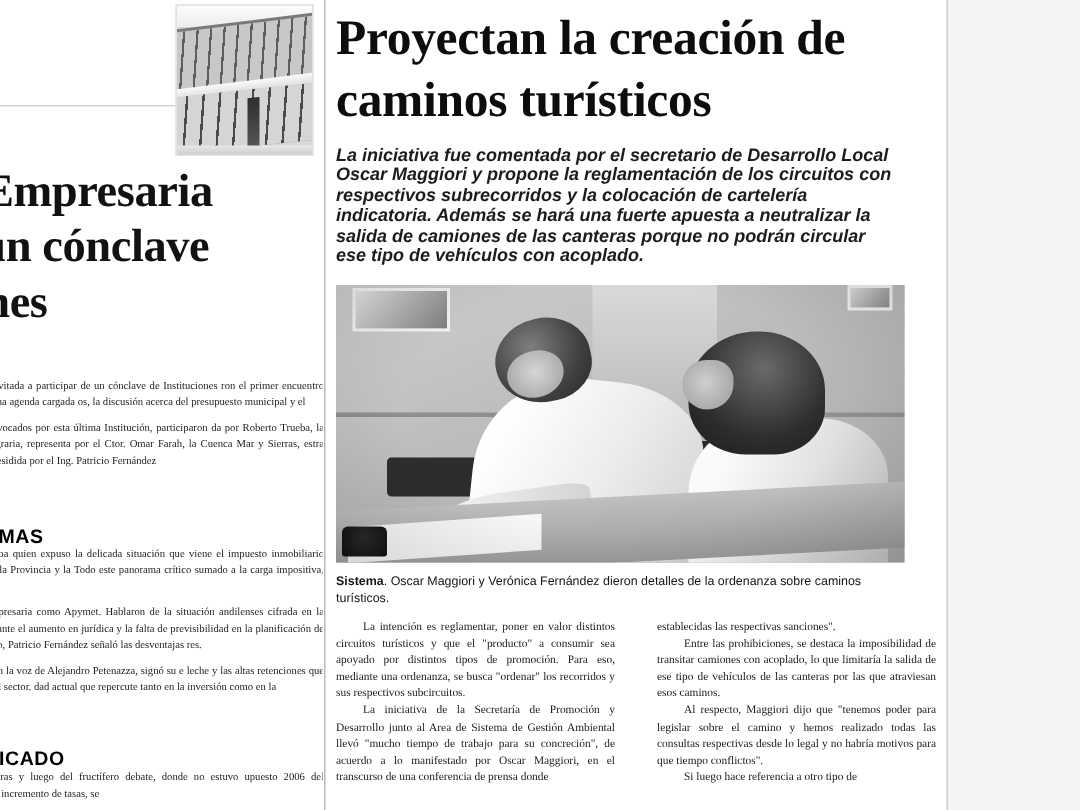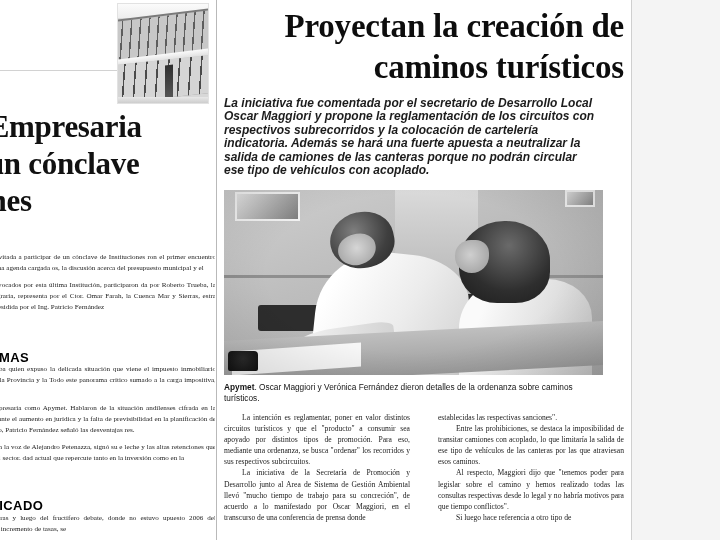--- a/index.html
+++ b/index.html
@@ -150,21 +150,20 @@
     height: 540px;
   }
   #headline {
     font-family: "Liberation Serif", serif;
     font-weight: 700;
     font-size: 33px;
     line-height: 41px;
     color: #0d0d0d;
     letter-spacing: -0.2px;
     padding-top: 6px;
-    text-align: right;
   }
   #lead {
     margin-top: 9px;
     width: 372px;
     font-family: "Liberation Sans", sans-serif;
     font-style: italic;
     font-weight: 600;
     font-size: 12px;
     line-height: 13.4px;
     color: #1c1c1c;
@@ -364,21 +363,21 @@
       <div class="woman-torso"></div>
       <div class="woman-hair"></div>
       <div class="woman-face"></div>
       <div class="table"></div>
       <div class="papers"></div>
       <div class="mic"></div>
       <div class="vignette"></div>
     </div>
 
     <div id="caption">
-      <b>Apymet</b><span>. Oscar Maggiori y Verónica Fernández dieron detalles de la ordenanza sobre caminos turísticos.</span>
+      <b>Sistema</b><span>. Oscar Maggiori y Verónica Fernández dieron detalles de la ordenanza sobre caminos turísticos.</span>
     </div>
 
     <div id="body-columns">
       <div class="body-col">
         <p>La intención es reglamentar, poner en valor distintos circuitos turísticos y que el "producto" a consumir sea apoyado por distintos tipos de promoción. Para eso, mediante una ordenanza, se busca "ordenar" los recorridos y sus respectivos subcircuitos.</p>
         <p>La iniciativa de la Secretaría de Promoción y Desarrollo junto al Area de Sistema de Gestión Ambiental llevó "mucho tiempo de trabajo para su concreción", de acuerdo a lo manifestado por Oscar Maggiori, en el transcurso de una conferencia de prensa donde</p>
       </div>
       <div class="body-col">
         <p style="text-indent:0;">establecidas las respectivas sanciones".</p>
         <p>Entre las prohibiciones, se destaca la imposibilidad de transitar camiones con acoplado, lo que limitaría la salida de ese tipo de vehículos de las canteras por las que atraviesan esos caminos.</p>

